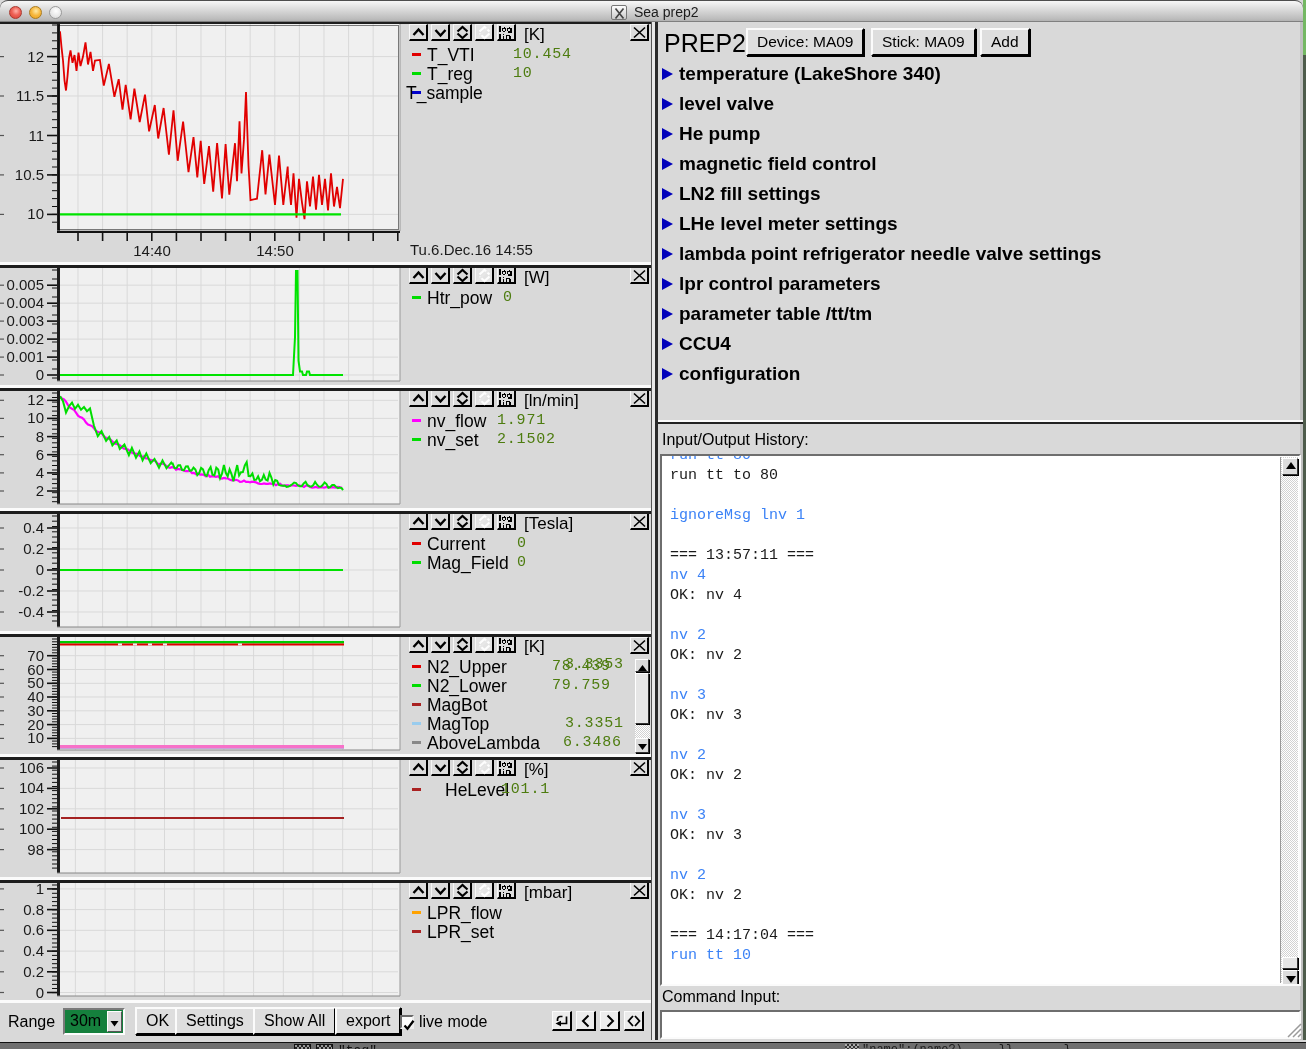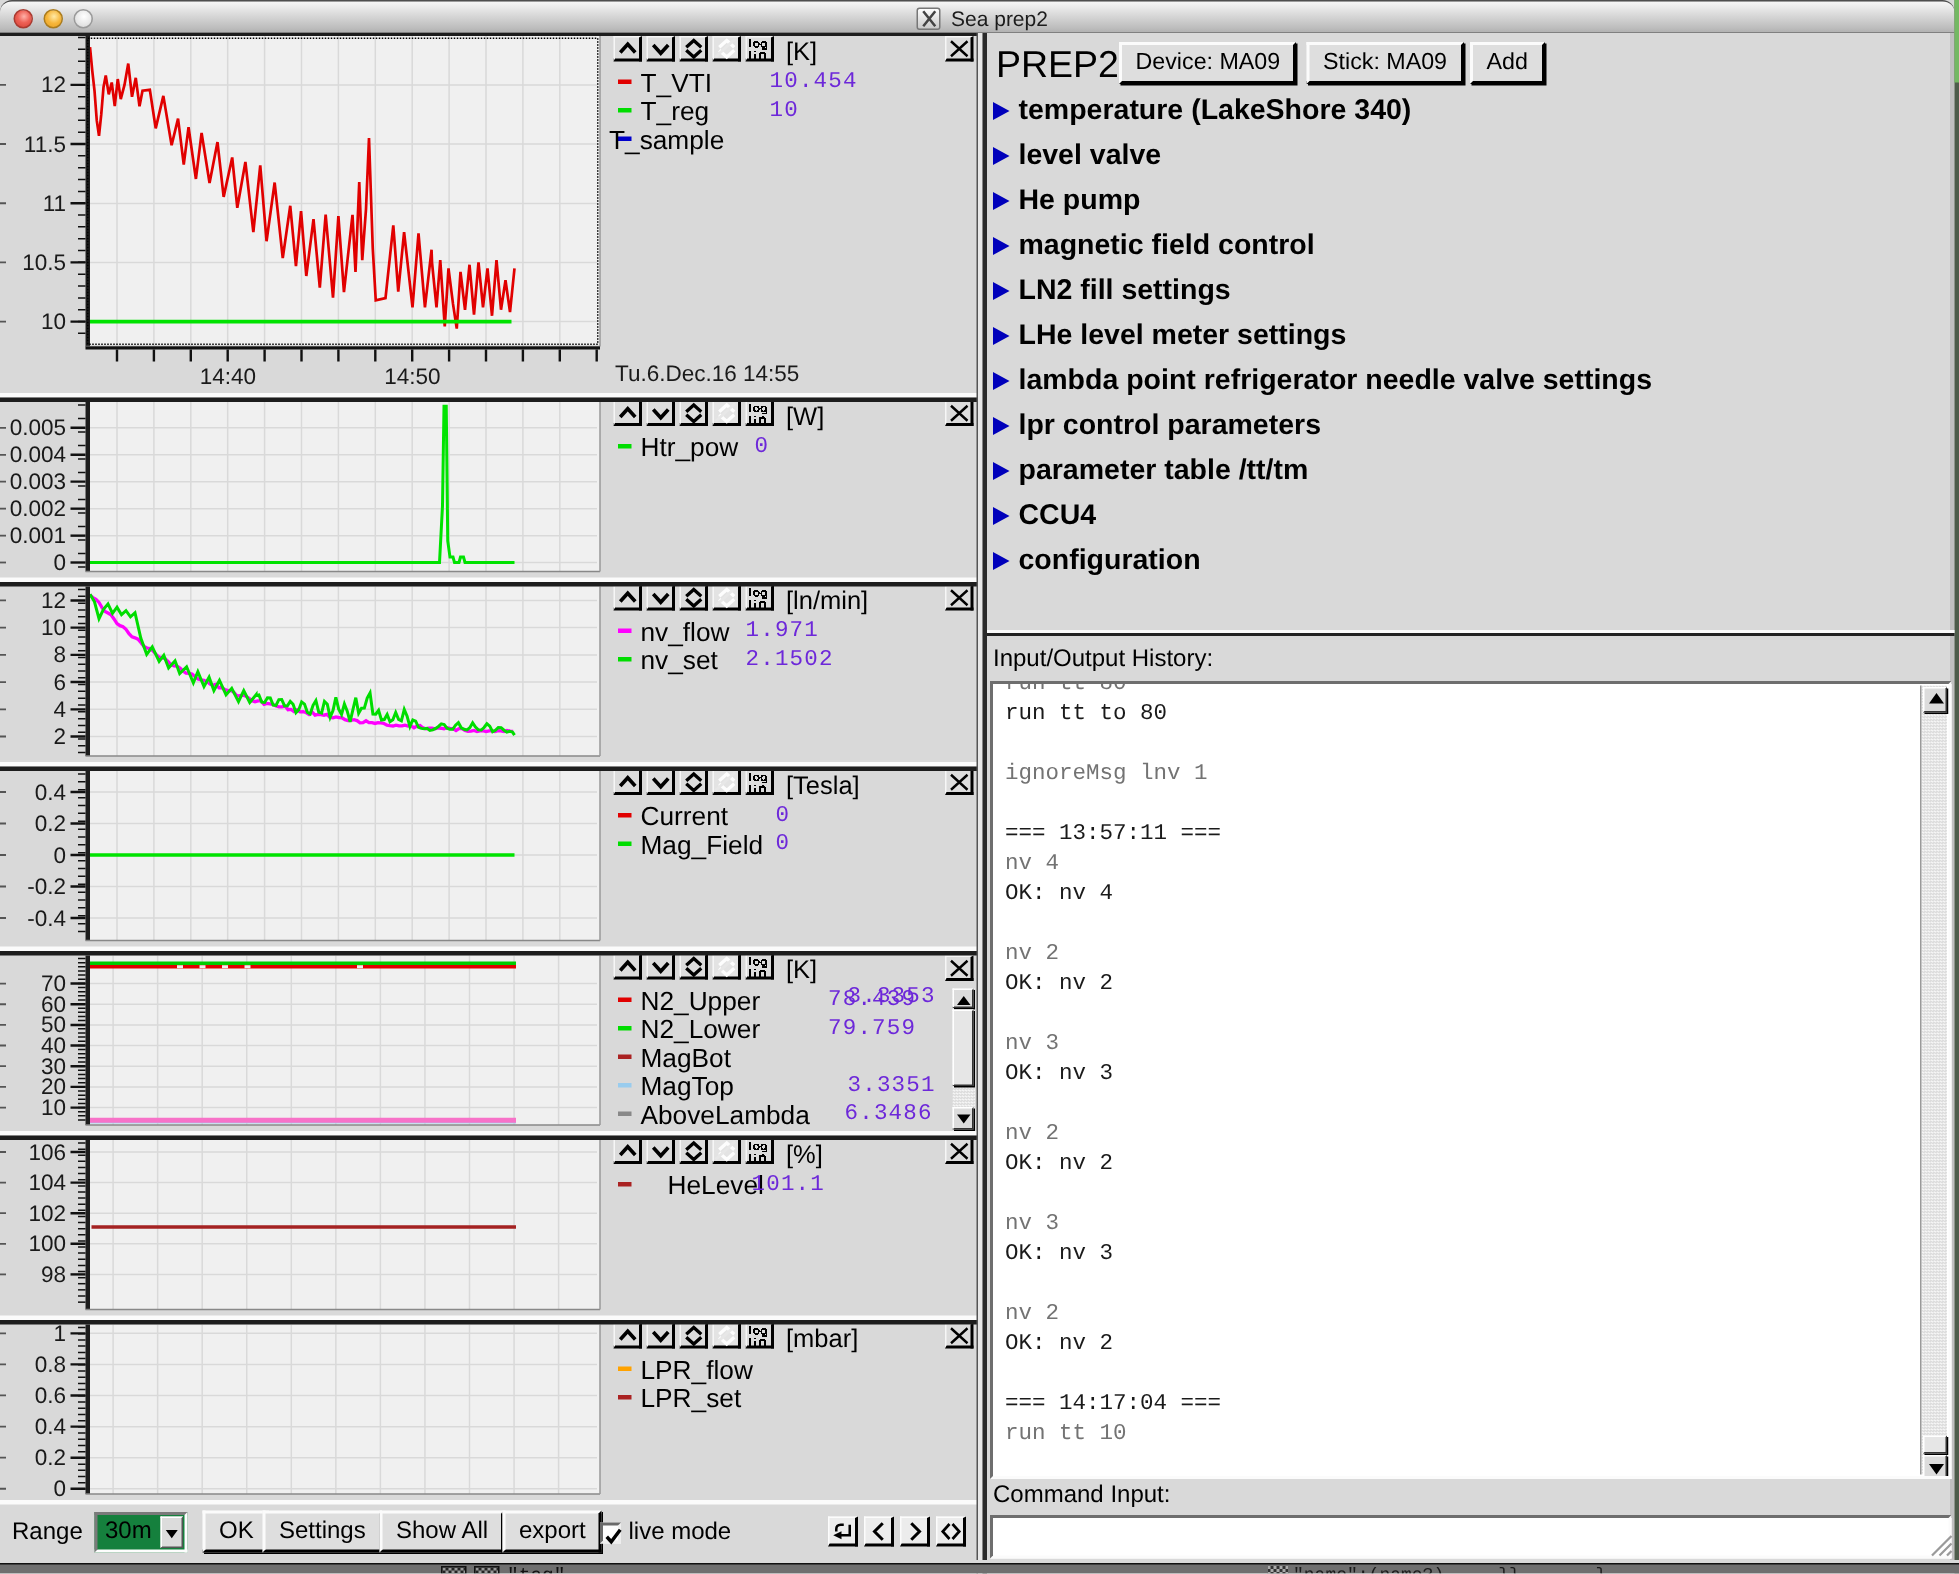--- a/index.html
+++ b/index.html
@@ -6,34 +6,34 @@
 .tl{position:absolute;top:4.5px;width:13px;height:13px;border-radius:50%;border:1px solid}
 #xicon{position:absolute;left:611px;top:3.5px;width:16px;height:15px;background:linear-gradient(#fdfdfd,#c9c9c9);border:1px solid #777;border-radius:2px;text-align:center}
 #wtitle{position:absolute;left:634px;top:3px;font-size:14px;color:#1c1c1c}
 .psvg{position:absolute;left:0}
 .sbtn{position:absolute;width:19px;height:17px;background:#dcdcdc;border-top:1px solid #f6f6f6;border-left:1px solid #f6f6f6;border-right:2px solid #000;border-bottom:2px solid #000}
 .sbtn.dis{background:#e3e3e3}
 .sbtn svg{display:block}
 .unit{position:absolute;font-size:17px;color:#000}
 .dash{position:absolute;width:9px;height:3.2px}
 .lname{position:absolute;font-size:17.5px;color:#000}
-.lval{position:absolute;font:15px "Liberation Mono",monospace;color:#6d28d9;letter-spacing:0.8px}
+.lval{position:absolute;font:15px "Liberation Mono",monospace;color:#4d7c0f;letter-spacing:0.8px}
 .date{position:absolute;left:410px;top:241px;font-size:15px;color:#1a1a1a}
 .lab{position:absolute;color:#000;white-space:nowrap}
 .tbtn{position:absolute;height:28px;background:#dedede;border:2px solid;border-color:#fbfbfb #000 #000 #fbfbfb;box-shadow:1px 1px 0 #000;font-size:16px;color:#000;padding:3px 9px 0 9px;white-space:nowrap}
 .combo{position:absolute;background:#15803d;border:2px solid;border-color:#7a7a7a #fdfdfd #fdfdfd #7a7a7a}
 .cbtext{position:absolute;left:5px;top:2px;font-size:16px}
 .cbarrow{position:absolute;right:1px;top:1px;width:15px;height:21px;background:#dcdcdc;border:1px solid;border-color:#fff #555 #555 #fff;padding-top:4px}
 .chk{position:absolute;width:14px;height:14px;background:#fdfdfd;border:2px solid;border-color:#6a6a6a #eee #eee #6a6a6a;padding:0 0 0 1px}
 .nbtn{position:absolute;width:20px;height:20px;background:#ececec;border-top:1px solid #fcfcfc;border-left:1px solid #fcfcfc;border-right:2px solid #000;border-bottom:2px solid #000;padding:0px 0 0 0px}
 .nbtn svg{display:block}
 .tri{position:absolute;width:0;height:0;border-left:11px solid #0000bb;border-top:6px solid transparent;border-bottom:6px solid transparent}
 .mitem{position:absolute;font-size:19px;font-weight:bold;color:#000;white-space:nowrap}
 .txtarea{position:absolute;background:#fff;border:2px solid;border-color:#6e6e6e #fbfbfb #fbfbfb #6e6e6e;overflow:hidden}
-.cb{font:15px "Liberation Mono",monospace;color:#737373;height:20px;line-height:20px;white-space:pre}
+.cb{font:15px "Liberation Mono",monospace;color:#3b82f6;height:20px;line-height:20px;white-space:pre}
 .ck{font:15px "Liberation Mono",monospace;color:#1a1a1a;height:20px;line-height:20px;white-space:pre}
 .vsb{position:absolute;background:repeating-conic-gradient(#ffffff 0% 25%, #d2d2d2 0% 50%) 0 0/2px 2px;border-left:1px solid #999}
 .sbarrow{position:absolute;background:#dcdcdc;border:1px solid;border-color:#fff #333 #333 #fff;box-shadow:1px 1px 0 #000}
 .sbthumb{position:absolute;background:#e6e6e6;border:1px solid;border-color:#fff #333 #333 #fff;box-shadow:1px 1px 0 #000}
 .lsb{position:absolute;background:repeating-conic-gradient(#ffffff 0% 25%, #d2d2d2 0% 50%) 0 0/2px 2px}
 .lsb .sbarrow{left:0;width:14px}
 .lsb .sbthumb{left:0;width:14px}
 .inputf{position:absolute;background:#fff;border:2px solid;border-color:#6e6e6e #fbfbfb #fbfbfb #6e6e6e}
 </style></head>
 <body>

